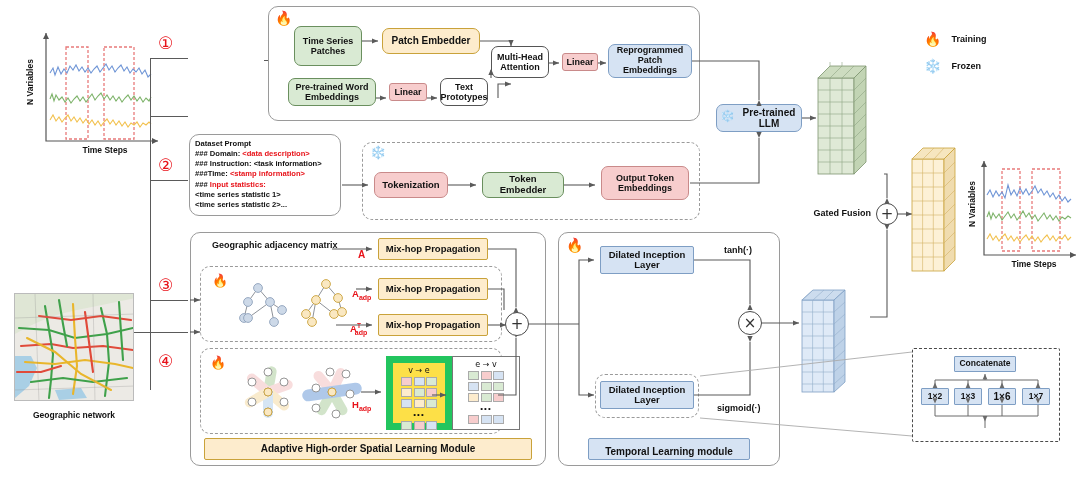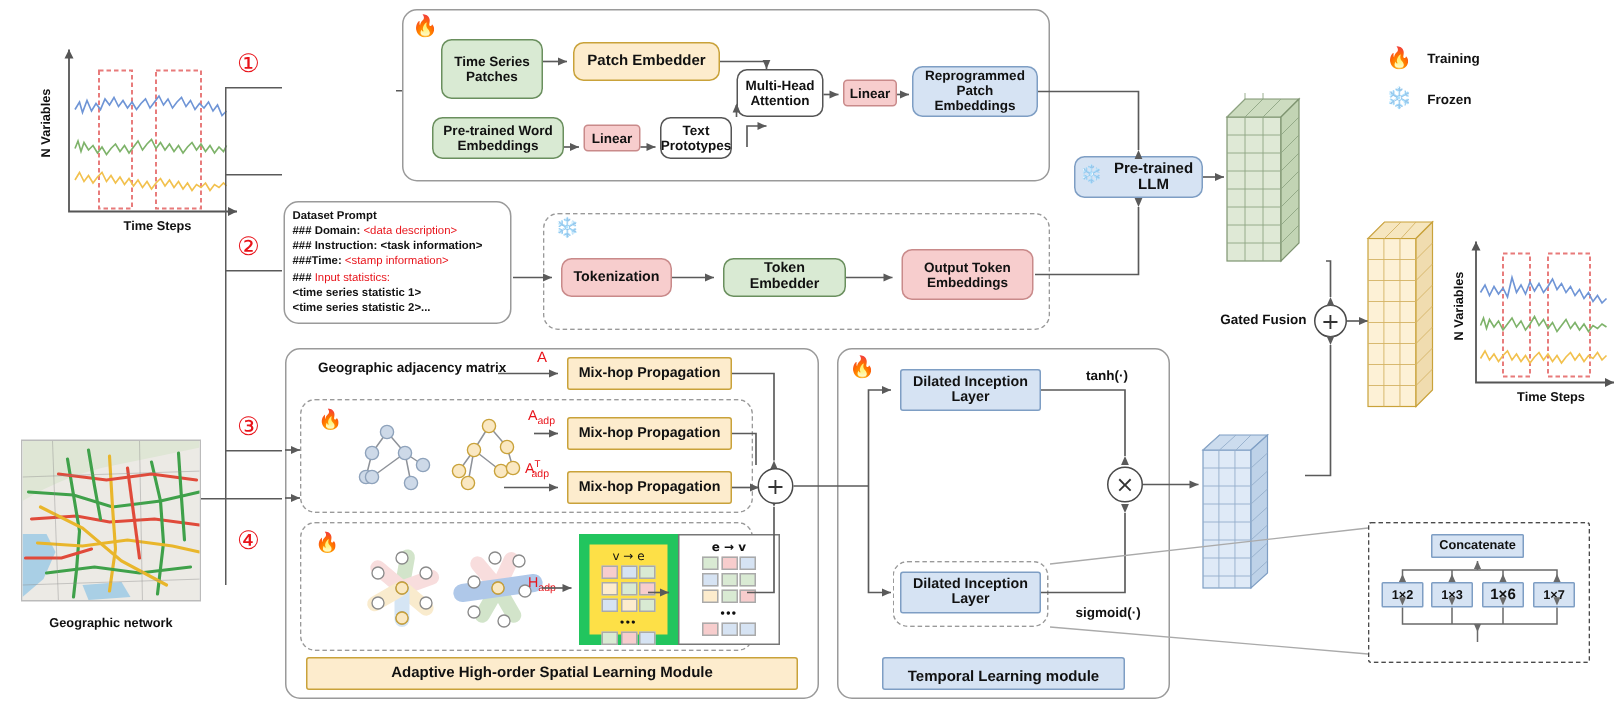--- a/index.html
+++ b/index.html
@@ -16,21 +16,21 @@
   .blu{background:#d6e3f3;border-color:#7e9ec4;align-items:flex-end;}
   .gry{background:#e4e4e4;border-color:#555;}
   .wht{background:#fff;border-color:#555;}
   .panel{border:1.1px solid #9a9a9a;border-radius:10px;background:#fff;}
   .dash{border:1.1px dashed #9a9a9a;border-radius:10px;background:#fff;}
   .dash2{border:1.3px dashed #4a4a4a;border-radius:2px;background:#fff;}
   .ln{background:#5a5a5a;position:absolute;}
   .lnh{height:1.1px;}
   .lnv{width:1.1px;}
   .lbl{font-size:9px;font-weight:bold;}
-  .red{color:#e8131a;font-weight:normal;}
+  .red{color:#e8131a;font-weight:bold;margin-top:16px;}
   .circnum{font-size:17px;color:#e8131a;font-weight:normal;
            font-family:"DejaVu Sans",sans-serif;}
   .emo{font-family:"DejaVu Sans",sans-serif;line-height:1;}
   .opnode{border:1.3px solid #4a4a4a;border-radius:50%;background:#fff;
           display:flex;align-items:center;justify-content:center;
           font-size:15px;font-family:"DejaVu Sans",sans-serif;color:#333;}
   .prompt{font-size:7.6px;font-weight:bold;line-height:1.335;
           font-family:"Liberation Sans",sans-serif;white-space:nowrap;}
   .axisttl{font-size:8.5px;font-weight:bold;}
   .cellrow{display:flex;gap:1.5px;}
@@ -418,21 +418,21 @@
       <div style="font-size:8px;letter-spacing:1px;">•••</div>
       <div class="cellrow">
         <div class="cell c-g"></div>
           <div class="cell c-p"></div>
           <div class="cell c-b"></div>
         </div>
     </div>
   </div>
 
   <div class="abs" style="left:452px;top:356px;width:68px;height:74px;border:1px solid #777;
-              background:#fff;padding:3px 0 0 0;font-weight:bold;">
+              background:#fff;padding:3px 0 0 0;">
     <div style="font-size:8px;text-align:center;font-family:'DejaVu Sans',sans-serif;">e → v</div>
     <div style="display:flex;flex-direction:column;align-items:center;gap:2px;margin-top:2px;">
       <div class="cellrow">
         <div class="cell c-g"></div>
           <div class="cell c-p"></div>
           <div class="cell c-b"></div>
         </div>
       <div class="cellrow">
         <div class="cell c-b"></div>
           <div class="cell c-g"></div>

